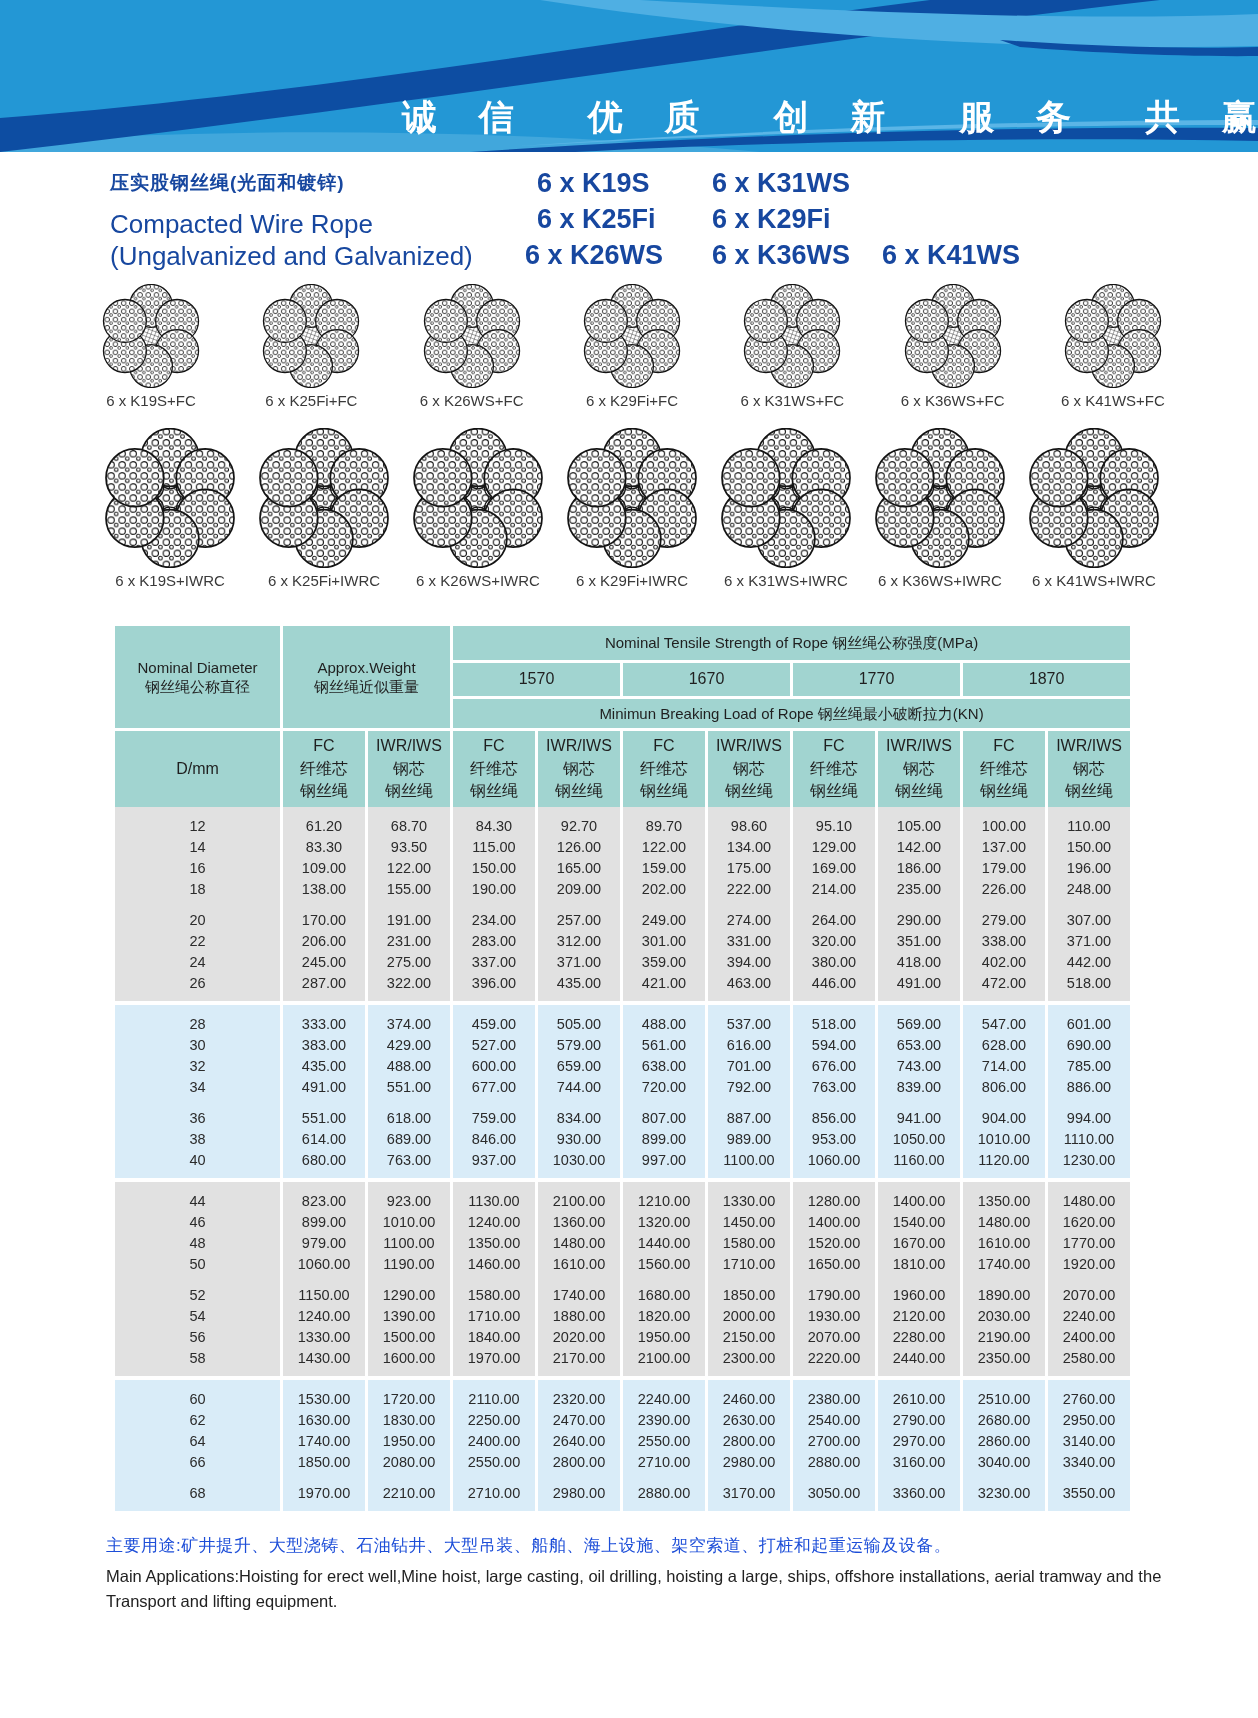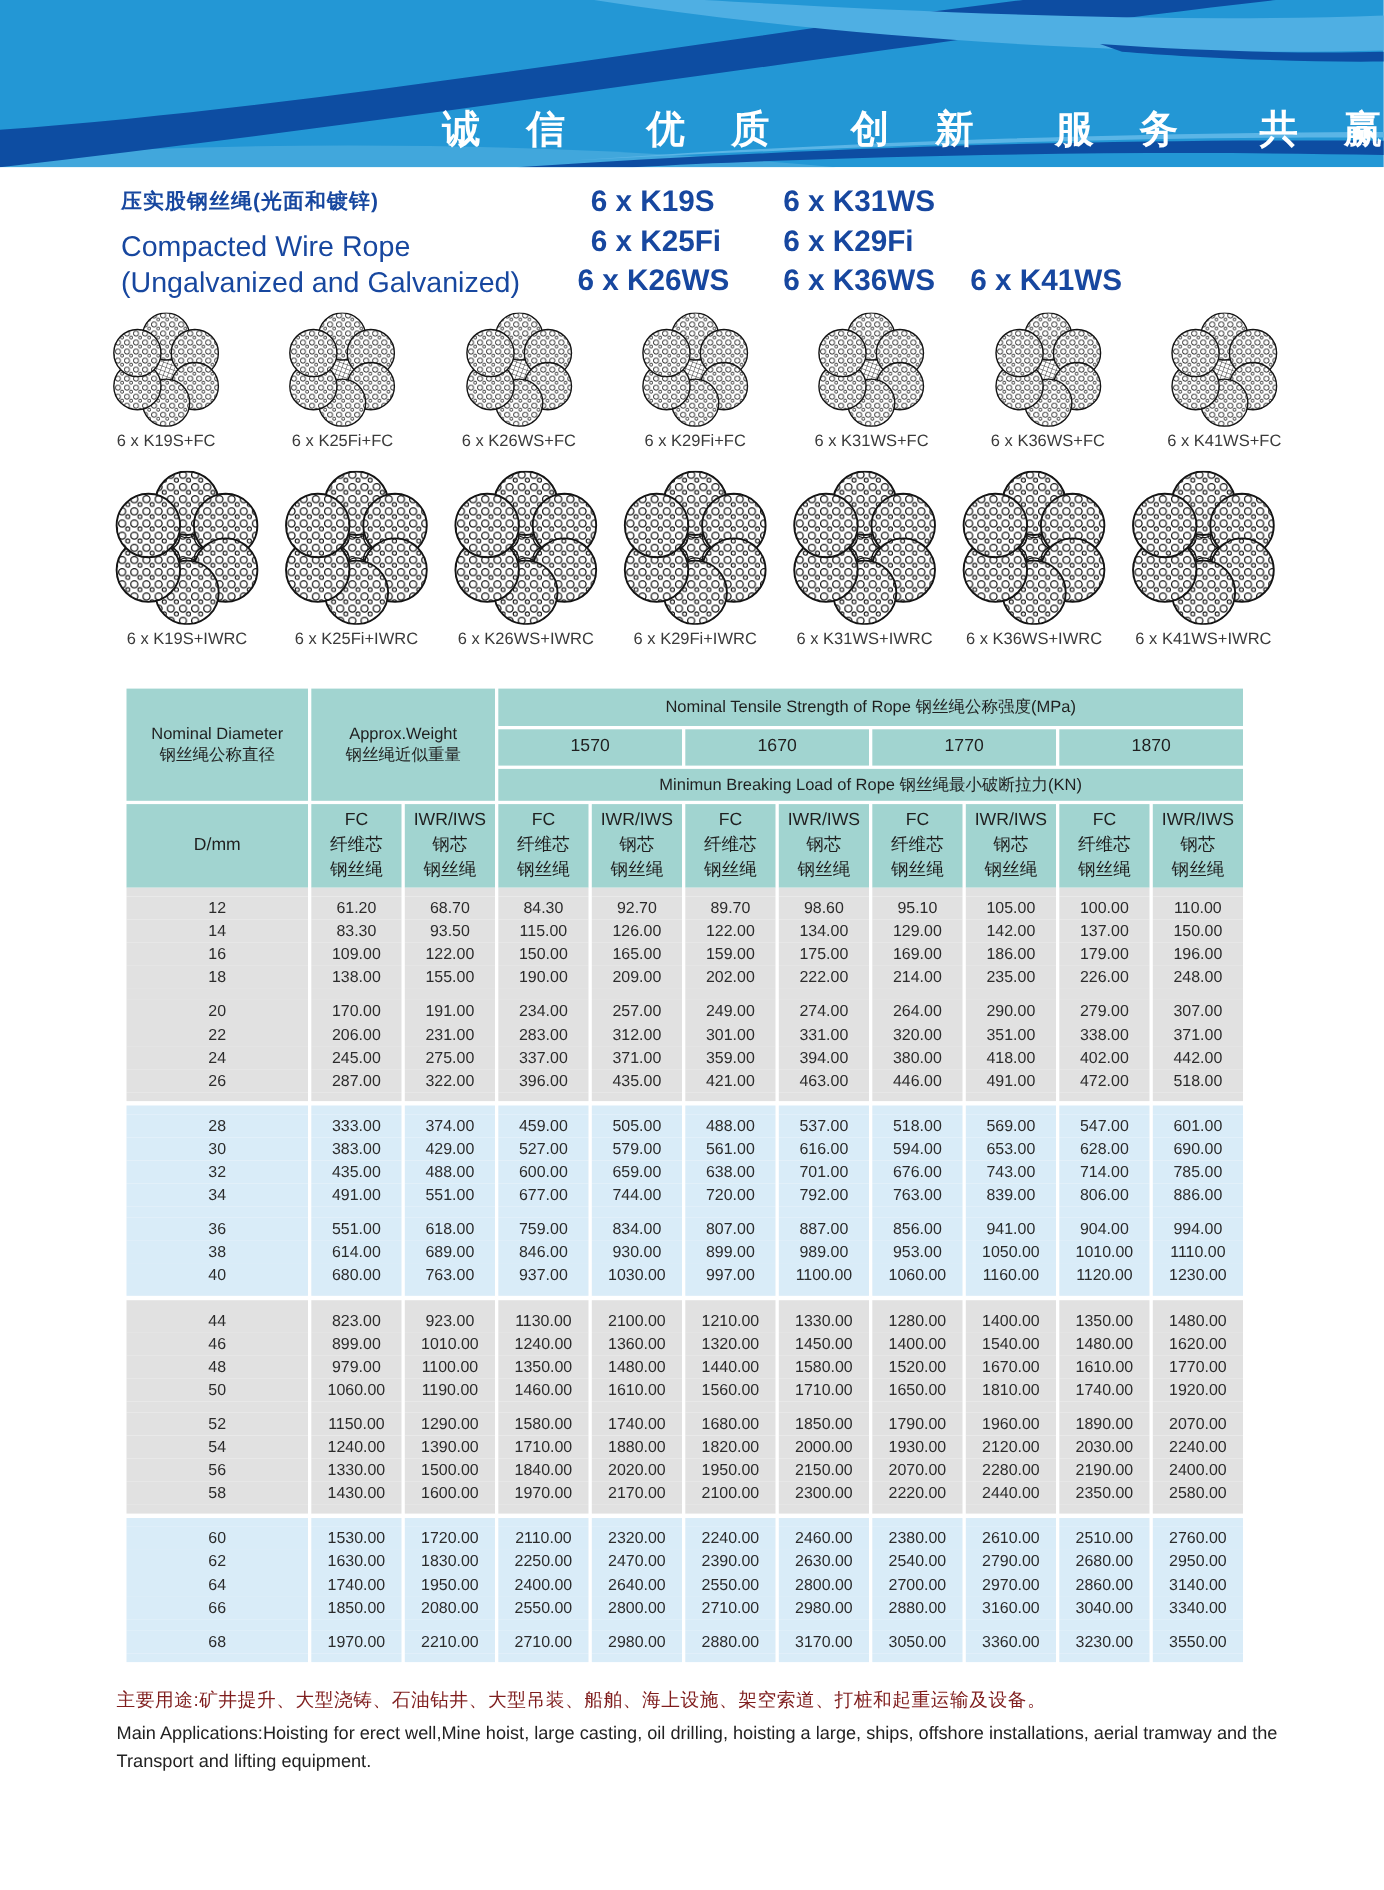--- a/index.html
+++ b/index.html
@@ -37,21 +37,21 @@
   tr.hrow-break td{height:29px;}
   tr.hrow-sub td{height:76px;font-size:16px;line-height:1.42;}
   .spec-body td{font-size:14.5px;color:#2b2b2b;height:21px;}
   tr.band-gray td{background:#e1e1e1;}
   tr.band-blue td{background:#d9ecf8;}
   tr.pad td{height:8px;}
   tr.gapr td{height:10px;}
   tr.sep td{background:transparent;height:4px;}
 
   
-  .apps-zh{position:absolute;left:106px;top:1534px;font-size:17px;font-weight:500;color:#7f1d1d;letter-spacing:0.5px;}
+  .apps-zh{position:absolute;left:106px;top:1534px;font-size:17px;font-weight:500;color:#1d4ed8;letter-spacing:0.5px;}
   .apps-en{position:absolute;left:106px;top:1564px;width:1090px;font-size:16.5px;color:#222222;line-height:1.5;}
 </style>
 </head>
 <body>
 
 <svg width="0" height="0" style="position:absolute">
   <defs>
     <pattern id="pcirc" width="9" height="9" patternUnits="userSpaceOnUse">
       <rect width="9" height="9" fill="#ffffff"></rect>
       <circle cx="3" cy="3" r="2.6" fill="none" stroke="#141414" stroke-width="0.9"></circle>

